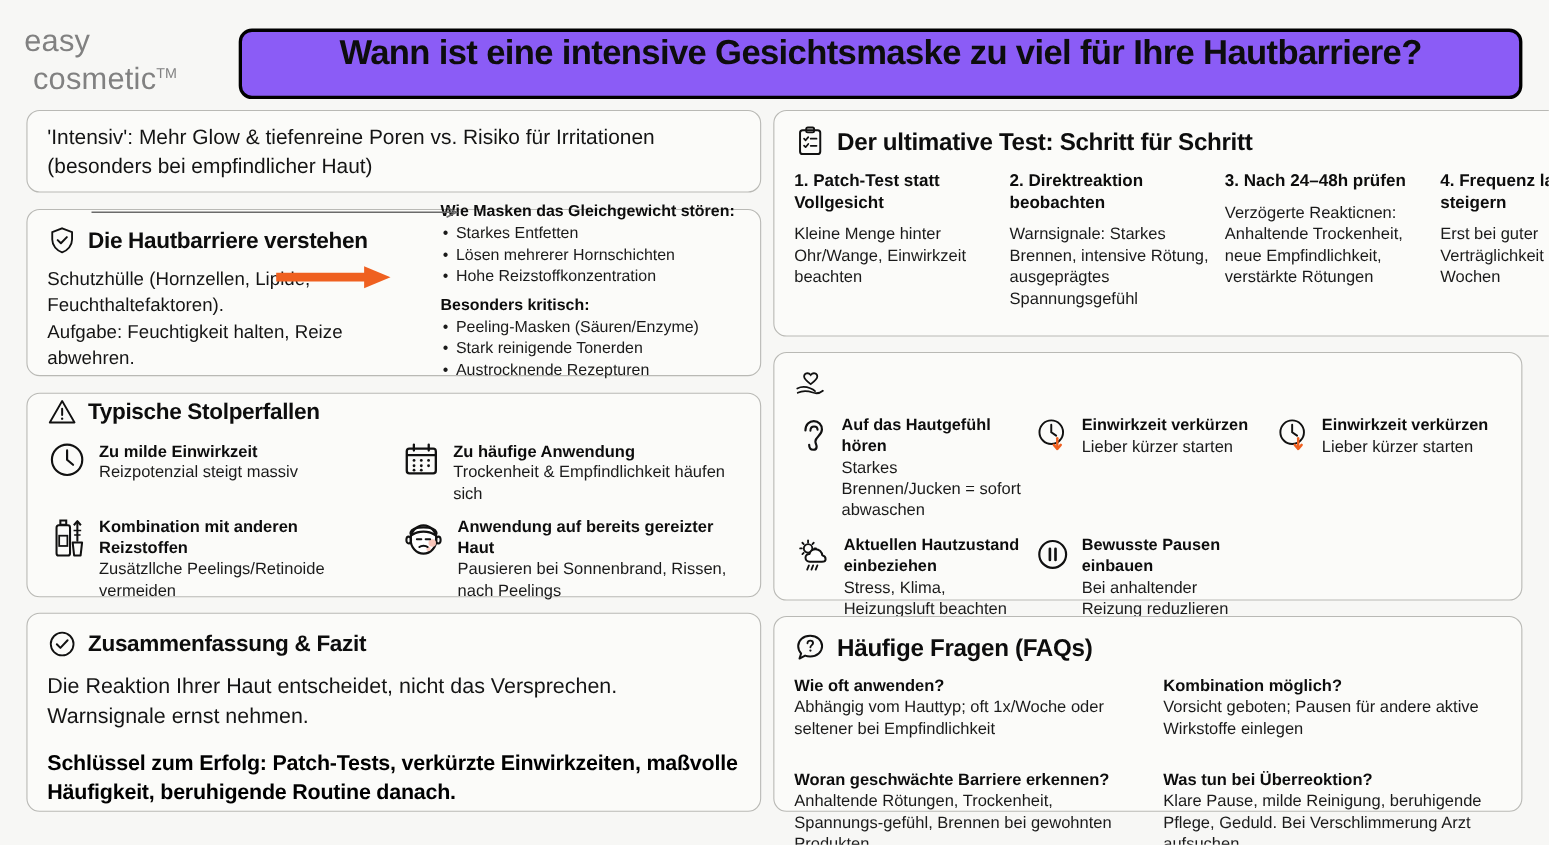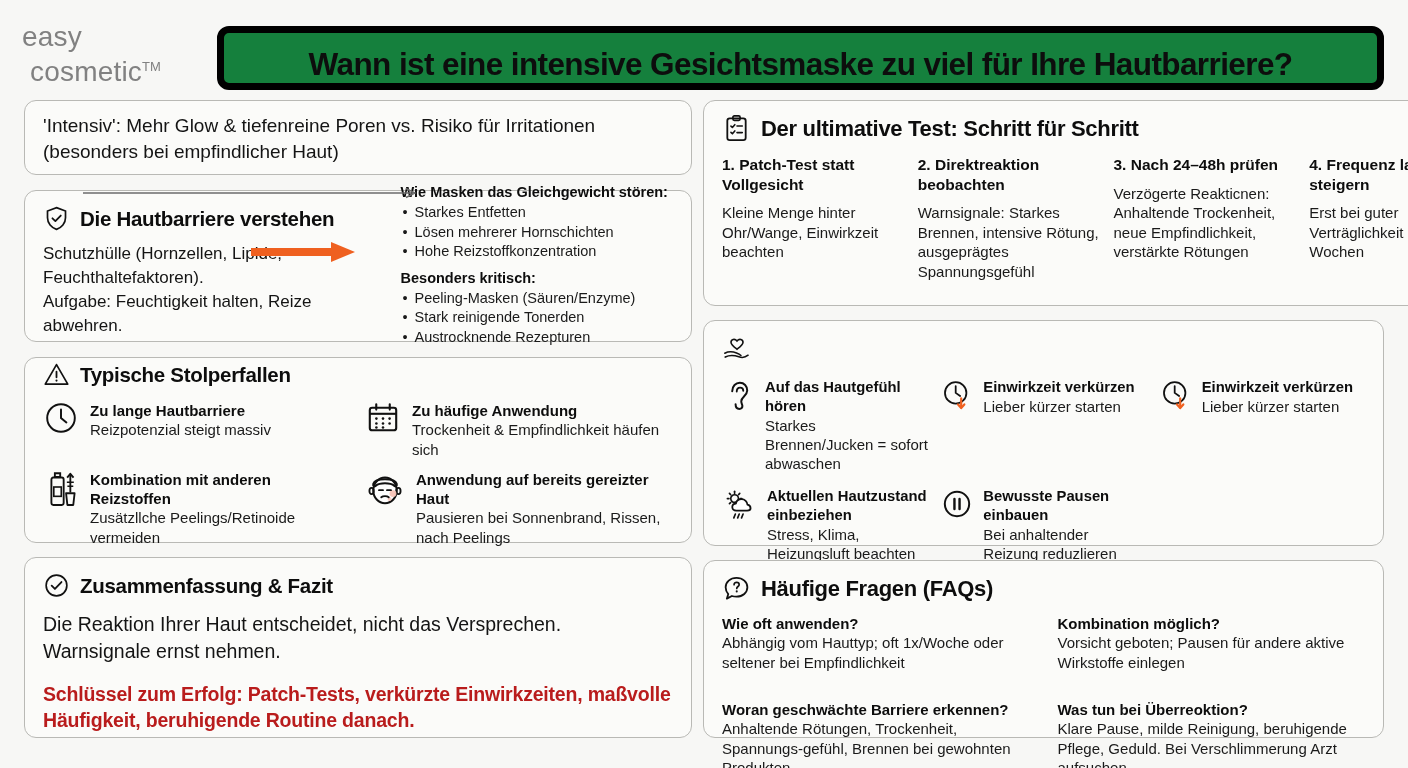--- a/index.html
+++ b/index.html
@@ -14,23 +14,23 @@
 
   
   .header { position: absolute; left: 0; top: 0; width: 1120px; height: 96px; }
   .logo { position: absolute; left: 22px; top: 22px; width: 190px; }
   .logo-l1, .logo-l2 { color: #818181; font-size: 28px; font-weight: 400; line-height: 30px; letter-spacing: 0.2px; }
   .logo-l2 { padding-left: 8px; }
   .logo-tm { font-size: 13px; vertical-align: super; letter-spacing: 0; }
 
   .title-box {
     position: absolute; left: 217px; top: 26px; width: 1167px; height: 64px;
-    border: 7px solid #000000; border-radius: 12px;
-    background: #15803d;
-    display: flex; align-items: flex-end; justify-content: center;
+    border: 3px solid #000000; border-radius: 12px;
+    background: #8b5cf6;
+    display: flex; align-items: flex-start; justify-content: center;
   }
   .title-text {
     font-size: 31.5px; font-weight: 700; letter-spacing: -0.6px;
     color: #0d0d0d; white-space: nowrap;
   }
 
   
   .card {
     position: absolute;
     border: 1px solid #b9b9b5; border-radius: 12px;
@@ -69,21 +69,21 @@
   #stolper { left: 24px; top: 357px; width: 668px; height: 186px; padding: 3px 18px; }
   .sf-grid { display: grid; grid-template-columns: 1fr 1fr; column-gap: 14px; row-gap: 10px; margin-top: 12px; }
   .sf-item { display: flex; gap: 11px; align-items: flex-start; }
   .sf-txt { padding-top: 1px; }
   .sf-h { font-size: 15px; font-weight: 700; line-height: 19px; color: #0d0d0d; }
   .sf-d { font-size: 15px; line-height: 19.5px; color: #1a1a1a; }
 
   
   #summary { left: 24px; top: 557px; width: 668px; height: 181px; padding: 14px 18px; }
   .sum-body { margin-top: 12px; font-size: 19.5px; line-height: 27px; color: #141414; }
-  .sum-key { margin-top: 16px; font-size: 19.5px; line-height: 26px; font-weight: 700; color: #b91c1c; letter-spacing: -0.2px; }
+  .sum-key { margin-top: 16px; font-size: 19.5px; line-height: 26px; font-weight: 700; color: #000000; letter-spacing: -0.2px; }
 
   
   #test { left: 703px; top: 100px; width: 807px; height: 206px; padding: 13px 18px; }
   .steps { display: grid; grid-template-columns: repeat(4, 1fr); column-gap: 14px; margin-top: 12px; }
   .step-h { font-size: 15.5px; font-weight: 700; line-height: 19.5px; color: #0d0d0d; }
   .step-d { margin-top: 9px; font-size: 15px; line-height: 19.5px; color: #1a1a1a; }
 
   
   #gentle { left: 703px; top: 320px; width: 681px; height: 226px; padding: 13px 18px; }
   .gt-grid { display: grid; grid-template-columns: 1fr 1fr 1fr; column-gap: 12px; row-gap: 14px; margin-top: 14px; }
@@ -164,21 +164,21 @@
       <span>Typische Stolperfallen</span>
     </div>
     <div class="sf-grid">
 
       <div class="sf-item">
         <svg class="ic" width="36" height="36" viewBox="0 0 24 24">
           <circle cx="12" cy="12" r="9.2" fill="none" stroke="#111" stroke-width="1.3"></circle>
           <path d="M12 6.3 V12 L15.6 15" fill="none" stroke="#111" stroke-width="1.3" stroke-linecap="round"></path>
         </svg>
         <div class="sf-txt">
-          <div class="sf-h">Zu lange Hautbarriere</div>
+          <div class="sf-h">Zu milde Einwirkzeit</div>
           <div class="sf-d">Reizpotenzial steigt massiv</div>
         </div>
       </div>
 
       <div class="sf-item">
         <svg class="ic" width="36" height="36" viewBox="0 0 24 24">
           <rect x="3.2" y="5.2" width="17.6" height="15" rx="1.6" fill="none" stroke="#111" stroke-width="1.4"></rect>
           <path d="M3.2 9.2 H20.8" stroke="#111" stroke-width="1.4"></path>
           <path d="M7.5 2.8 V6.4 M16.5 2.8 V6.4" stroke="#111" stroke-width="1.4" stroke-linecap="round"></path>
           <g fill="#111">

